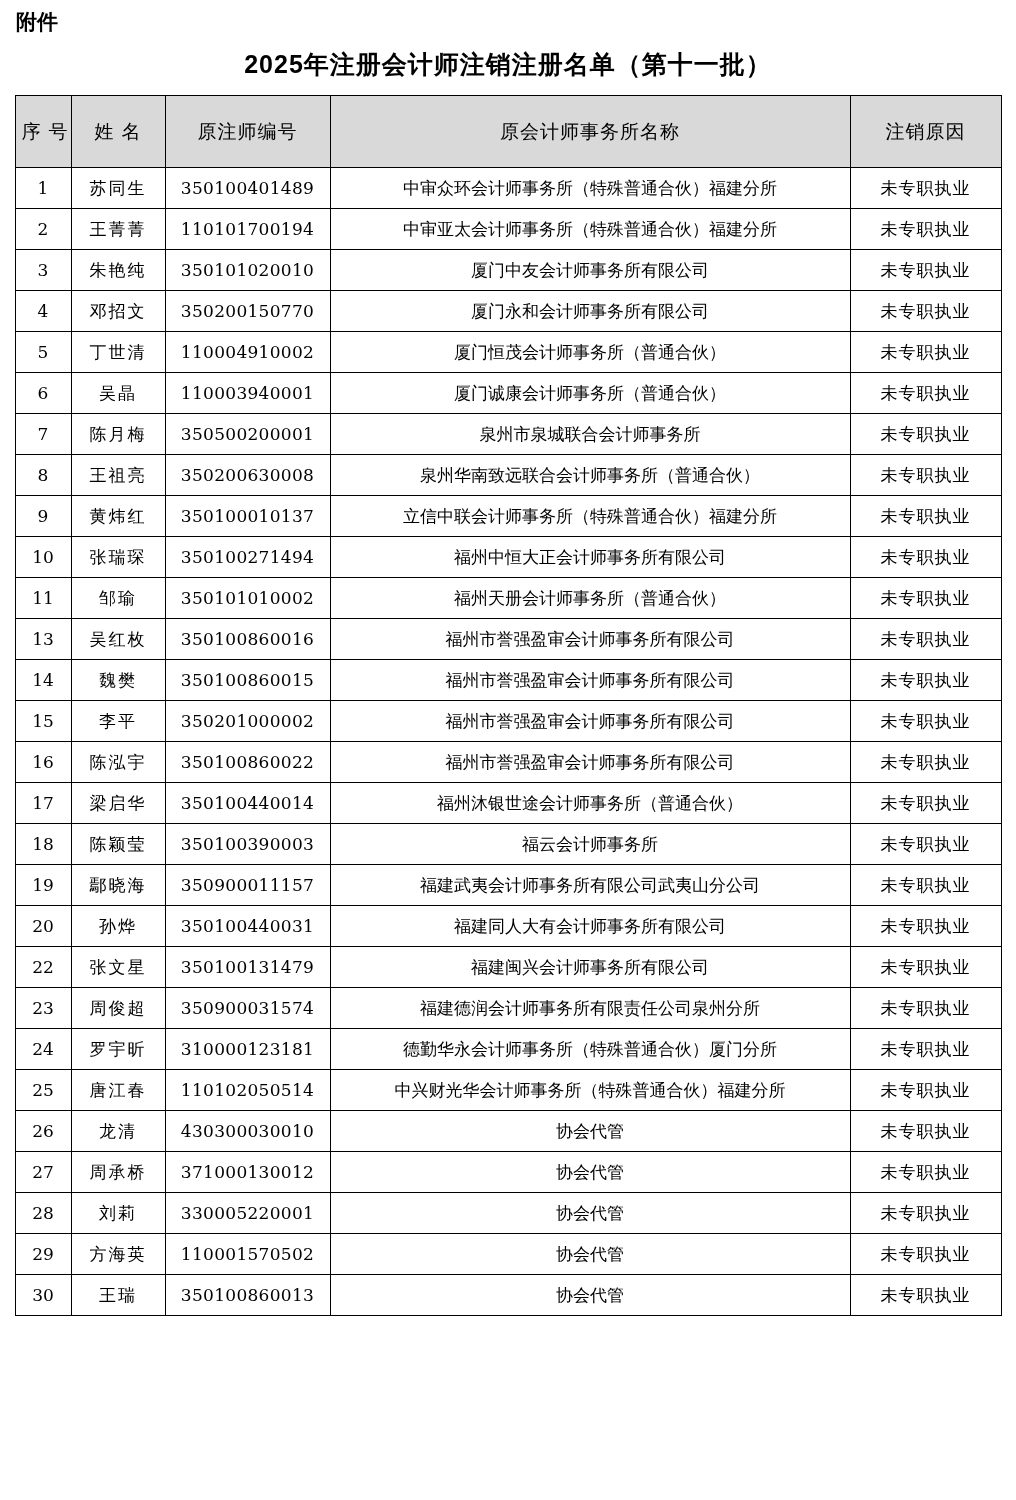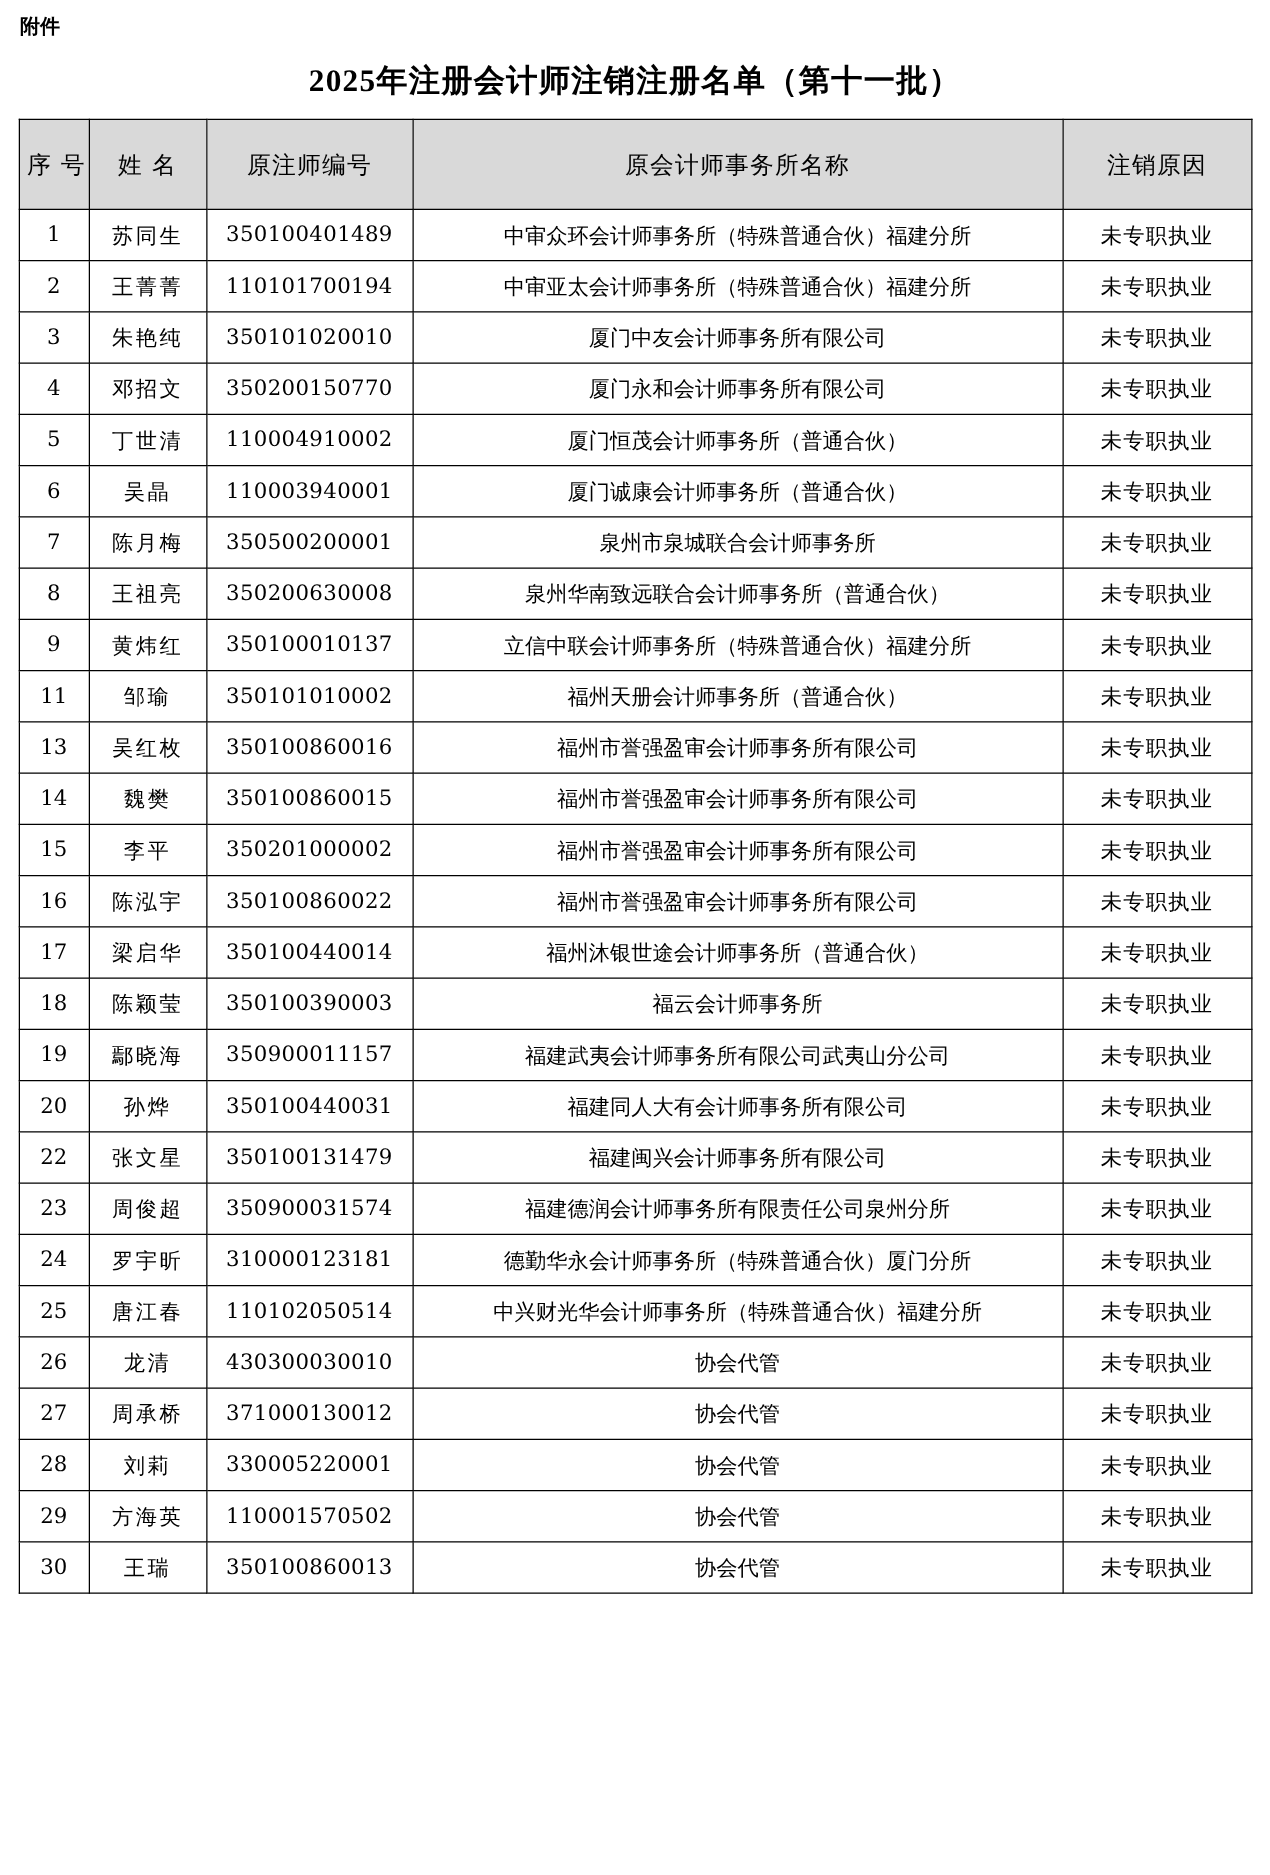--- a/index.html
+++ b/index.html
@@ -15,29 +15,29 @@
     overflow: hidden;
   }
   .page {
     position: relative;
     width: 1016px;
     height: 1500px;
     box-sizing: border-box;
     padding: 8px 14px 0 14px;
   }
   .attachment-label {
-    font-family: Liberation Mono, monospace;
-    font-size: 16px;
+    font-family: Liberation Serif, serif;
+    font-size: 21px;
     font-weight: bold;
     line-height: 24px;
     margin: 2px 0 0 2px;
   }
   .doc-title {
     text-align: center;
-    font-family: Liberation Serif, serif;
+    font-family: Liberation Sans, sans-serif;
     font-weight: bold;
     font-size: 25px;
     letter-spacing: 1px;
     margin: 14px 0 14px 0;
   }
   table.reg-table {
     border-collapse: collapse;
     width: 986px;
     margin: 0 auto;
     table-layout: fixed;
@@ -157,20 +157,27 @@
           <td class="reason">未专职执业</td>
         </tr>
         <tr>
           <td class="index">9</td>
           <td class="name">黄炜红</td>
           <td class="number">350100010137</td>
           <td class="firm">立信中联会计师事务所（特殊普通合伙）福建分所</td>
           <td class="reason">未专职执业</td>
         </tr>
         <tr>
+          <td class="index">10</td>
+          <td class="name">张瑞琛</td>
+          <td class="number">350100271494</td>
+          <td class="firm">福州中恒大正会计师事务所有限公司</td>
+          <td class="reason">未专职执业</td>
+        </tr>
+        <tr>
           <td class="index">11</td>
           <td class="name">邹瑜</td>
           <td class="number">350101010002</td>
           <td class="firm">福州天册会计师事务所（普通合伙）</td>
           <td class="reason">未专职执业</td>
         </tr>
         <tr>
           <td class="index">13</td>
           <td class="name">吴红枚</td>
           <td class="number">350100860016</td>

